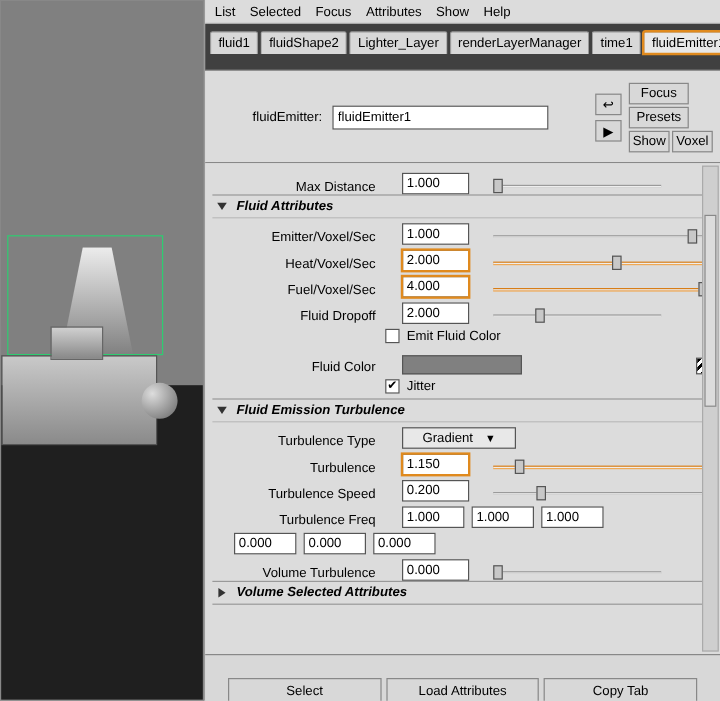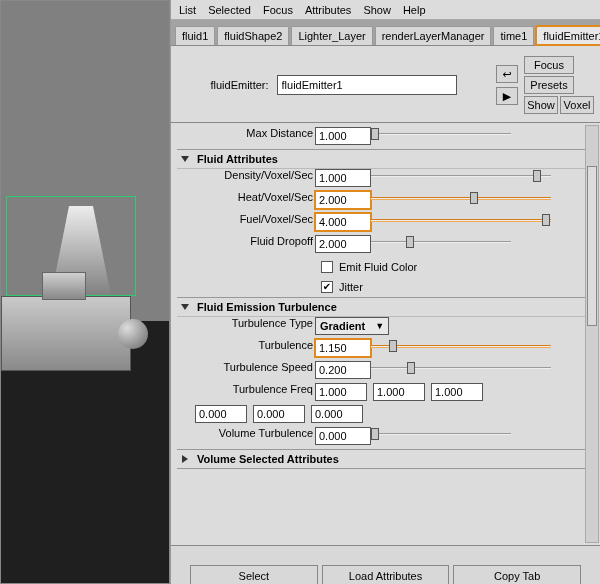--- a/index.html
+++ b/index.html
@@ -54,22 +54,22 @@
     display:flex; flex-direction:column;
     min-width:0;
   }
   .menubar {
     height:20px; display:flex; align-items:center; gap:12px;
     padding:0 8px; border-bottom:1px solid #aaa;
     background:#dcdcdc;
   }
   .menubar span { cursor:default; }
   .tabstrip {
-    padding:6px 4px 0 4px;
-    background:#a3a3a3;
+    padding:6px 4px 13px 4px;
+    background:#404040;
     display:flex; gap:2px;
     border-bottom:1px solid #888;
   }
   .tab {
     border:1px solid #999; border-bottom:none;
     background:#d8d8d8;
     padding:3px 6px;
     border-radius:2px 2px 0 0;
     font-size:11px;
     white-space:nowrap;
@@ -98,21 +98,21 @@
   .hb-btn { width:50px; }
   .hb-row { display:flex; gap:2px; }
   .hb-row .hb-btn { width:34px; }
 
   .scroll {
     flex:1 1 auto; overflow:hidden; background:#dcdcdc;
     padding:4px 6px 0 24px;
     position:relative;
   }
   .attr-row {
-    display:flex; align-items:flex-start; gap:0; height:22px;
+    display:flex; align-items:flex-end; gap:20px; height:22px;
   }
   .attr-label {
     width:120px; text-align:right; padding-right:2px;
     white-space:nowrap;
   }
   .attr-input {
     width:56px; height:18px; border:1px solid #555; background:#fff;
     font-size:11px; padding:0 3px; text-align:left;
   }
   .attr-input.hl { outline:2px solid #e08a1e; outline-offset:-1px; }
@@ -128,32 +128,33 @@
   .slider .thumb {
     position:absolute; top:1px; width:8px; height:12px;
     background:#c8c8c8; border:1px solid #555;
   }
   .section-head {
     display:flex; align-items:center; gap:6px;
     background:#dcdcdc;
     border-top:1px solid #999; border-bottom:1px solid #bbb;
     height:20px; margin-left:-18px; padding-left:2px;
     font-weight:bold;
+    font-style:italic;
   }
   .section-head.collapsed { border-bottom:1px solid #999; }
   .tw { width:12px; height:12px; display:inline-block; }
   .tw svg { display:block; }
   .check-row { display:flex; align-items:center; gap:6px; height:20px; padding-left:126px; }
   .check { width:12px; height:12px; border:1px solid #555; background:#fff; display:flex; align-items:center; justify-content:center; font-size:10px; line-height:1;}
   .color-swatch { width:100px; height:16px; background:#808080; border:1px solid #555;}
   .picker-ico { width:14px;height:14px;border:1px solid #555; background:
      linear-gradient(135deg,#000 0 15%,#fff 15% 30%,#000 30% 45%,#fff 45% 60%,#000 60% 75%,#fff 75% 90%,#000 90% 100%);}
   .select {
     height:18px; border:1px solid #555; background:#e8e8e8; font-size:11px;
-    display:flex; align-items:center; padding:0 4px; gap:10px;font-weight:bold;
+    display:flex; align-items:center; padding:0 16px; gap:10px;
   }
   .select .caret { font-size:9px;}
   .triple { display:flex; gap:6px; }
   .triple .attr-input { width:52px; }
 
   .bottombar {
     height:28px; border-top:1px solid #888; background:#d8d8d8;
     display:flex; gap:4px; padding:19px;
   }
   .btm-btn { flex:1; height:22px; line-height:20px; }
@@ -232,21 +233,21 @@
       <div class="section-head">
         <span class="tw">
             <svg viewBox="0 0 12 12">
               <polygon points="2,3 10,3 6,9" fill="#333"></polygon>
             </svg>
           </span>
         <span>Fluid Attributes</span>
       </div>
 
       <div class="attr-row">
-        <div class="attr-label">Density/Voxel/Sec</div>
+        <div class="attr-label">Emitter/Voxel/Sec</div>
         <input class="attr-input" value="1.000" style="">
         <div class="slider wide">
             <div class="track"></div>
             <div class="thumb" style="left:90%"></div>
           </div>
       </div>
       <div class="attr-row">
         <div class="attr-label">Heat/Voxel/Sec</div>
         <input class="attr-input hl" value="2.000" style="">
         <div class="slider wide hl">
@@ -267,20 +268,26 @@
         <input class="attr-input" value="2.000" style="">
         <div class="slider">
             <div class="track"></div>
             <div class="thumb" style="left:25%"></div>
           </div>
       </div>
 
       <div class="check-row">
         <div class="check"></div>
         <span>Emit Fluid Color</span>
+      </div>
+      <div class="attr-row">
+        <div class="attr-label">Fluid Color</div>
+        <div class="color-swatch"></div>
+        <div style="flex:1"></div>
+        <div class="picker-ico"></div>
       </div>
       <div class="check-row">
         <div class="check">✔</div>
         <span>Jitter</span>
       </div>
 
       <div class="section-head">
         <span class="tw">
             <svg viewBox="0 0 12 12">
               <polygon points="2,3 10,3 6,9" fill="#333"></polygon>

